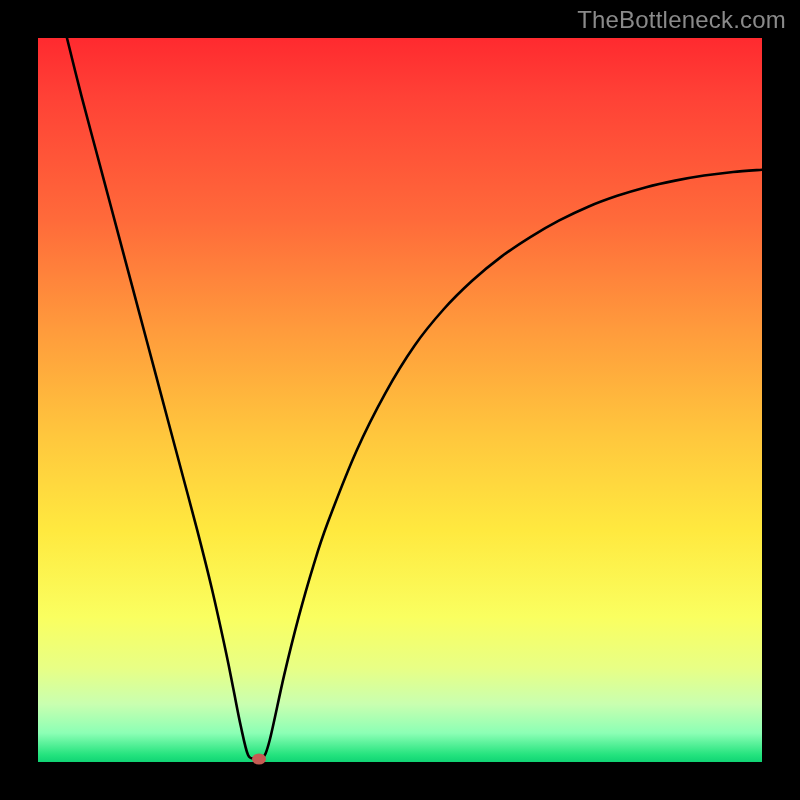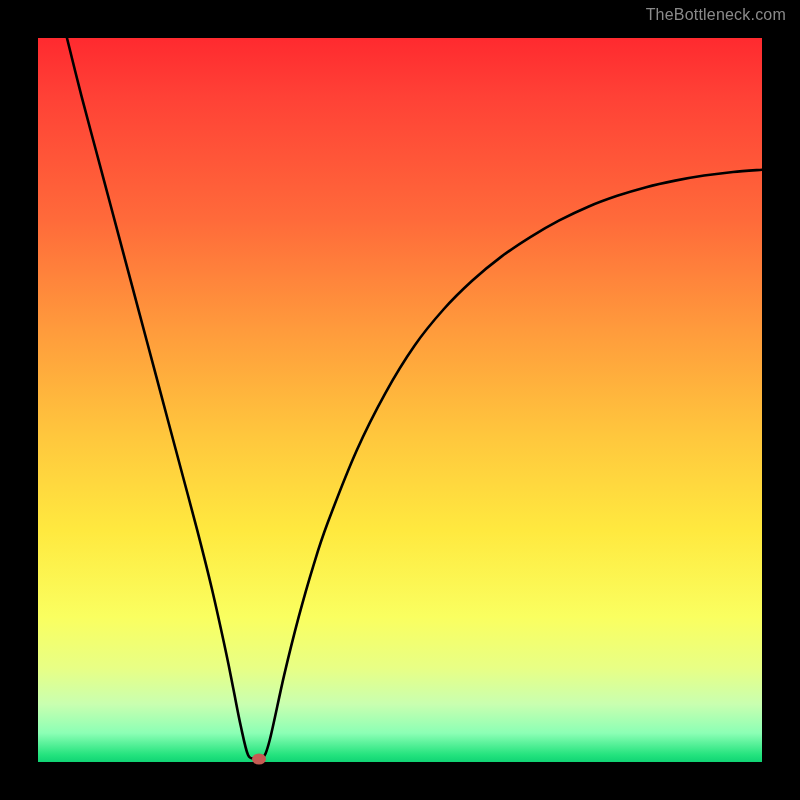--- a/index.html
+++ b/index.html
@@ -38,21 +38,21 @@
       #8cffb5 96%,
       #24e37e 99%,
       #10d474 100%
     );
   }
   .watermark {
     position: absolute;
     top: 6px;
     right: 14px;
     color: #8a8a8a;
-    font-size: 16px;
+    font-size: 24px;
     font-weight: 500;
     letter-spacing: 0.2px;
   }
   svg.curve {
     position: absolute;
     left: 0;
     top: 0;
     width: 724px;
     height: 724px;
   }

